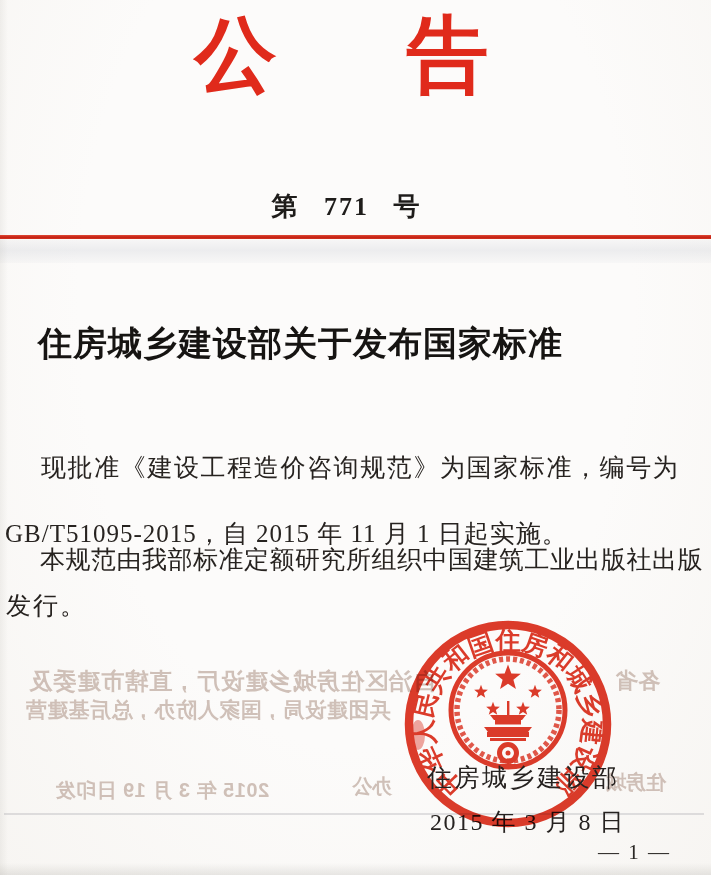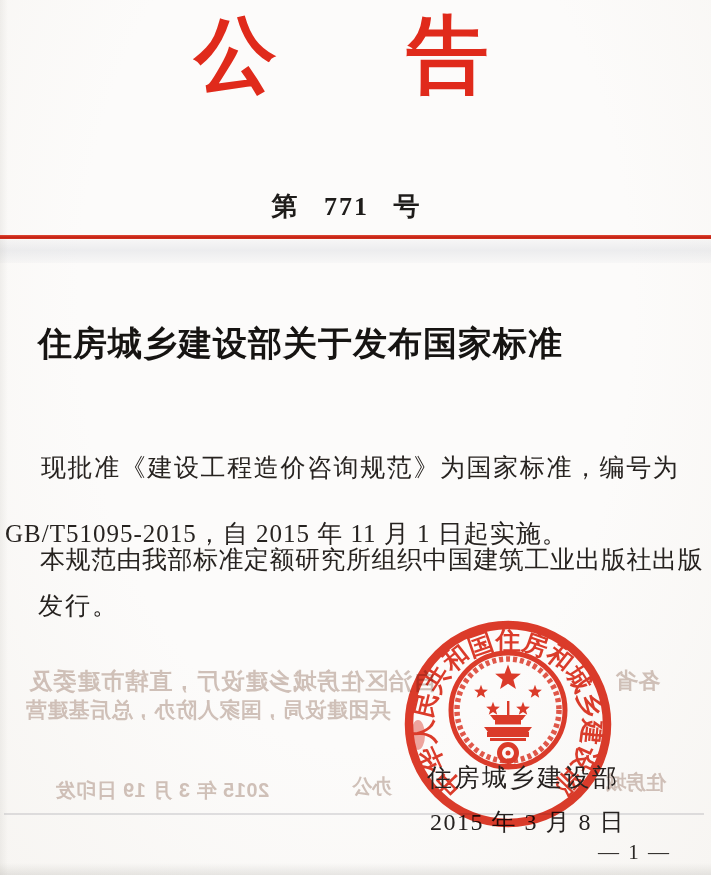--- a/index.html
+++ b/index.html
@@ -50,21 +50,21 @@
     font-weight:900;font-size:34px;line-height:47px;letter-spacing:1px;
   }
   
   .body-line{
     position:absolute;color:#272320;
     font-size:25px;line-height:32px;white-space:nowrap;
   }
   .bl0{left:41px;top:452px;letter-spacing:1.6px;}
   .bl1{left:5px; top:498px;letter-spacing:1px;margin-top:20px;}
   .bl2{left:40px;top:544px;letter-spacing:0.5px;}
-  .bl3{left:6px; top:590px;letter-spacing:2px;margin-left:32px;}
+  .bl3{left:6px; top:590px;letter-spacing:2px;}
   
   .bleed{
     position:absolute;white-space:nowrap;
     font-family:"Liberation Sans", sans-serif;font-weight:700;
     color:#c5b2a8;opacity:0.8;
     transform:scaleX(-1);display:inline-block;
     filter:blur(0.4px);
   }
   .bd-l1l{left:28px;top:666px;font-size:23px;letter-spacing:1px;}
   .bd-l1r{left:616px;top:666px;font-size:22px;}

